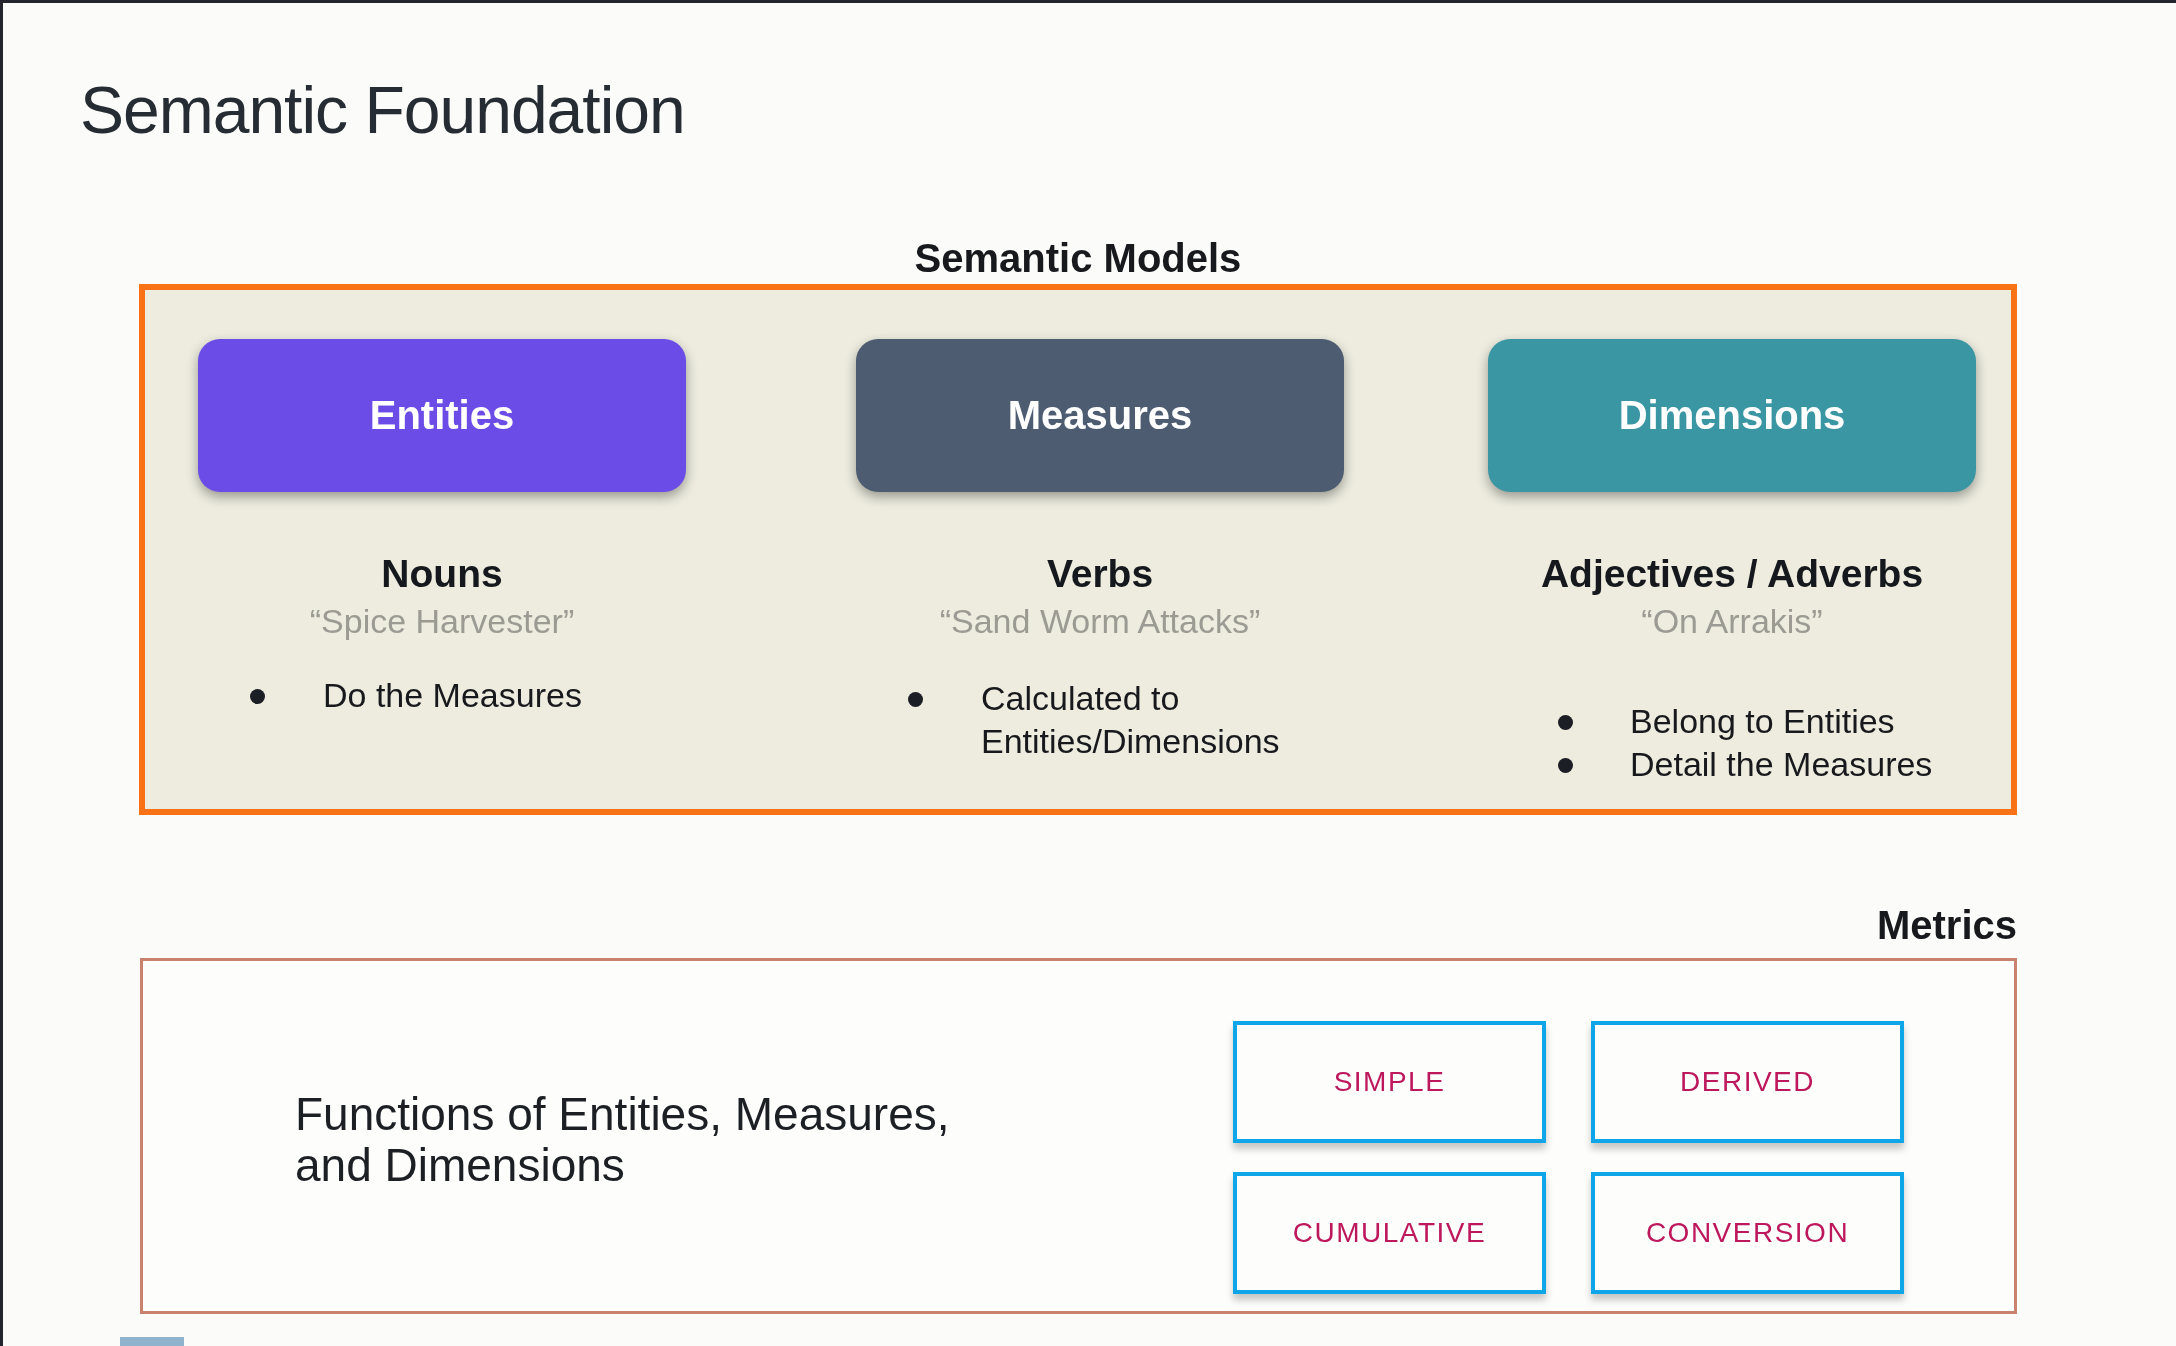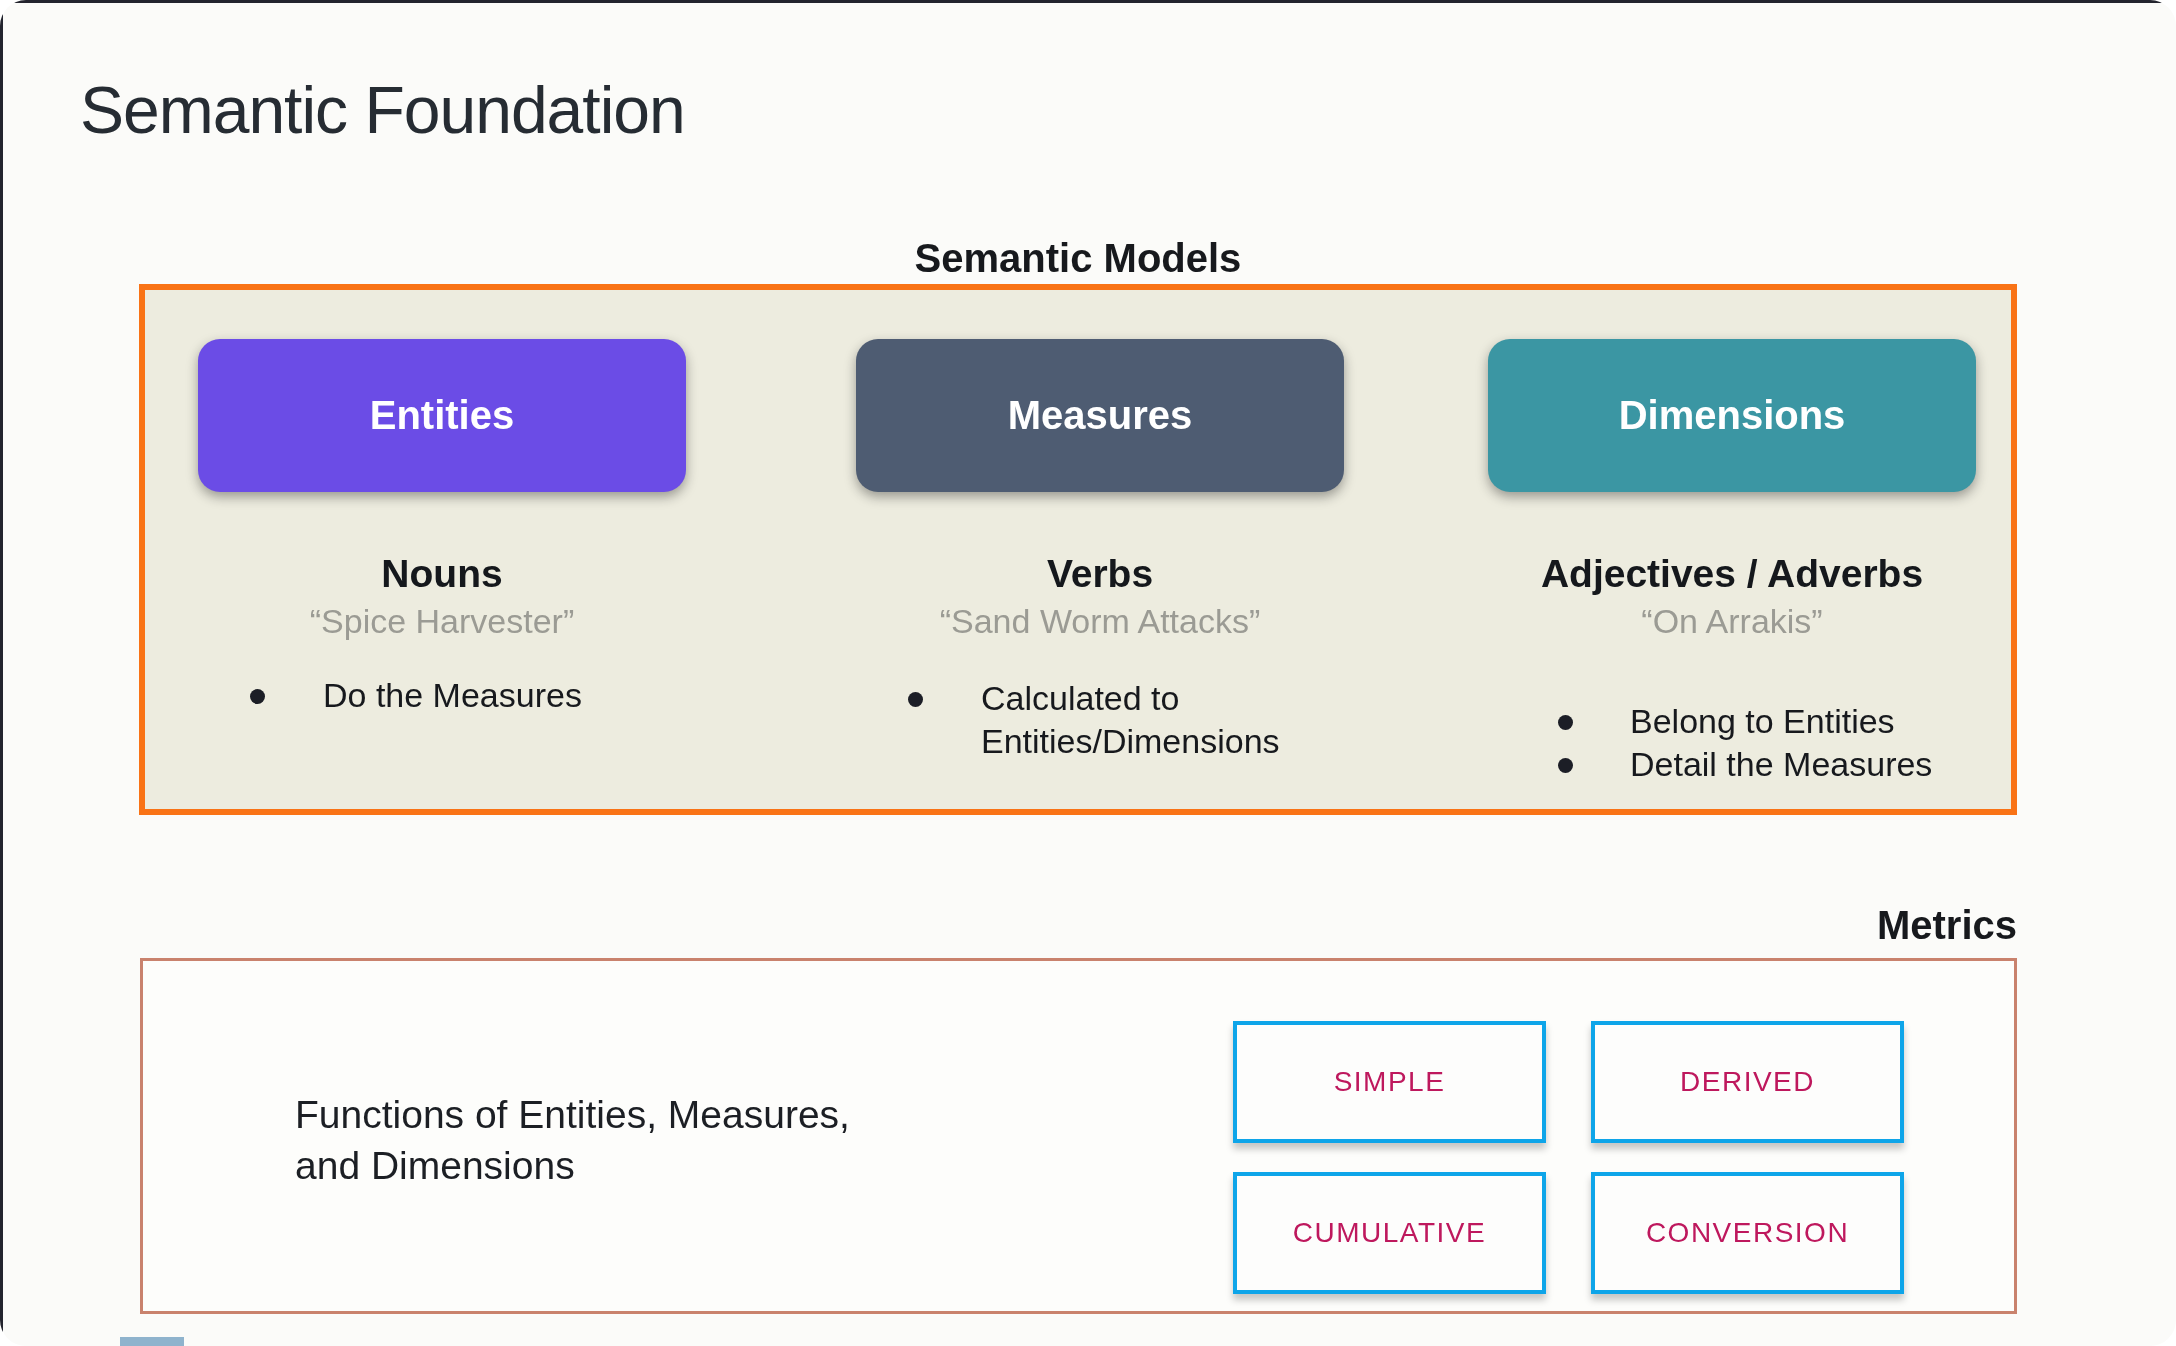--- a/index.html
+++ b/index.html
@@ -1,21 +1,20 @@
 <!DOCTYPE html>
 <html><head>
 <meta charset="utf-8">
 <style>
   html,body { margin:0; padding:0; background:#ffffff; }
   .stage {
     position:relative; width:2176px; height:1346px;
     background:#fbfbf9; overflow:hidden;
     font-family:"Liberation Sans", sans-serif;
     color:#17191d;
-    border-radius:26px;
   }
   .frame-top  { position:absolute; left:0; top:0; width:100%; height:3px; background:#23242e; }
   .frame-left { position:absolute; left:0; top:0; width:3px; height:100%; background:#23242e; }
 
   .slide-title {
     position:absolute; left:80px; top:72px;
     font-size:66px; font-weight:400; color:#262c33; letter-spacing:-1px;
   }
 
   .sm-heading {
@@ -70,21 +69,21 @@
     text-align:right; font-size:40px; font-weight:700; color:#17191d;
   }
 
   .metrics-box {
     position:absolute; left:140px; top:958px; width:1877px; height:356px;
     background:#fdfdfb; border:3px solid #c9826d; box-sizing:border-box;
   }
 
   .metrics-desc {
     position:absolute; left:152px; top:128px;
-    font-size:39px; font-weight:400; color:#1c1f24; line-height:51px;
+    font-size:46px; font-weight:400; color:#1c1f24; line-height:51px;
   }
 
   .metric-grid {
     position:absolute; left:1090px; top:60px;
     display:grid; grid-template-columns:313px 313px; grid-auto-rows:122px;
     column-gap:45px; row-gap:29px;
   }
   .metric-cell {
     background:#fdfdfc; border:4px solid #0ea5e9; box-sizing:border-box;
     display:flex; align-items:center; justify-content:center;

